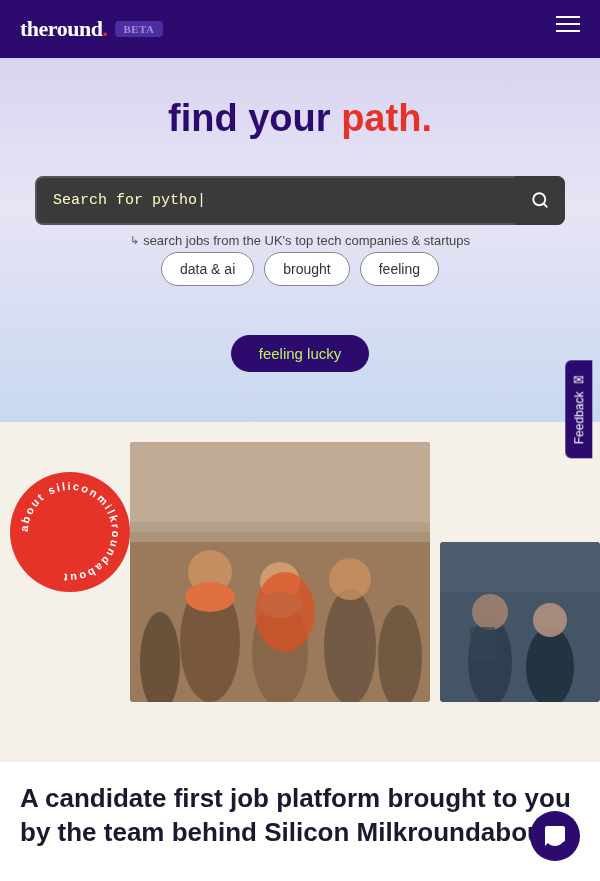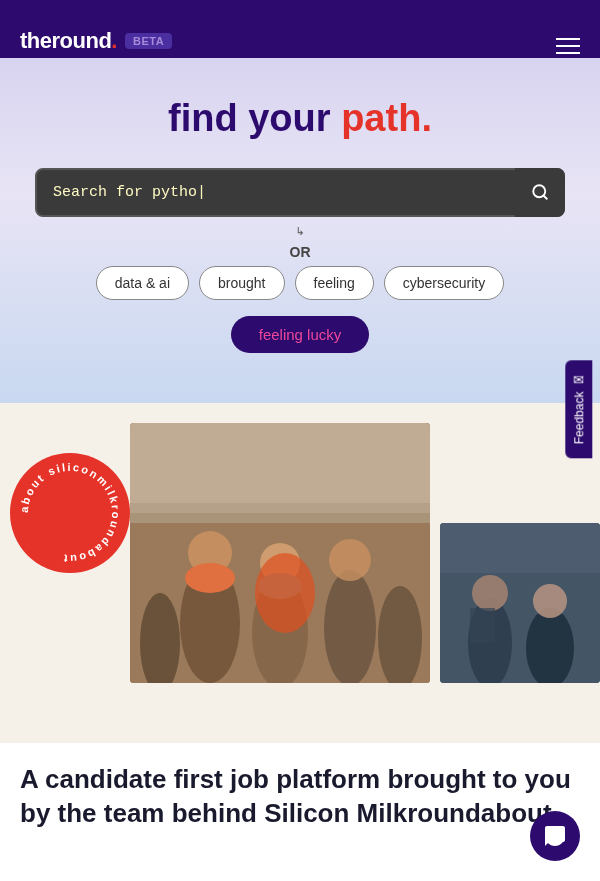--- a/index.html
+++ b/index.html
@@ -3,24 +3,25 @@
   <meta charset="utf-8">
   <meta name="viewport" content="width=600">
   <style>
     * { box-sizing: border-box; margin: 0; padding: 0; }
     body { font-family: -apple-system, BlinkMacSystemFont, 'Segoe UI', sans-serif; width: 600px; overflow-x: hidden; }
 
     
     .header {
       background: #2d0a6e;
       display: flex;
-      align-items: flex-end;
+      align-items: flex-start;
       justify-content: space-between;
-      padding: 4px 20px;
+      padding: 16px 20px;
       height: 58px;
+      font-family: Liberation Serif, serif;
     }
     .logo-area {
       display: flex;
       align-items: center;
       gap: 8px;
     }
     .logo-text {
       color: white;
       font-size: 22px;
       font-weight: 700;
@@ -57,21 +58,21 @@
     .hero {
       background: linear-gradient(180deg, #d8d4f0 0%, #e8e4f5 40%, #c8d8f0 100%);
       padding: 40px 20px 50px;
       text-align: center;
       position: relative;
     }
     .hero-title {
       font-size: 38px;
       font-weight: 700;
       color: #2d0a6e;
-      margin-bottom: 28px;
+      margin-bottom: 36px;
       line-height: 1.1;
     }
     .hero-title .highlight {
       color: #e63329;
     }
 
     
     .search-container {
       position: relative;
       max-width: 530px;
@@ -142,26 +143,27 @@
       background: white;
       color: #333;
       padding: 8px 18px;
       border-radius: 22px;
       font-size: 14px;
       cursor: pointer;
       transition: all 0.15s;
     }
     .pill-lucky {
       background: #2d0a6e;
-      color: #ec4899;
+      color: #bef264;
       border: none;
       padding: 10px 28px;
       border-radius: 22px;
       font-size: 15px;
       cursor: pointer;
+      margin-top: 33px;
     }
     .feedback-wrapper {
       position: fixed;
       right: -28px;
       top: 45%;
       transform: rotate(-90deg);
       z-index: 999;
     }
     .feedback-inner {
       background: #2d0a6e;
@@ -319,28 +321,27 @@
     <button class="search-icon-btn">
       <svg width="18" height="18" viewBox="0 0 24 24" fill="none" stroke="white" stroke-width="2.5" stroke-linecap="round" stroke-linejoin="round">
         <circle cx="11" cy="11" r="8"></circle>
         <line x1="21" y1="21" x2="16.65" y2="16.65"></line>
       </svg>
     </button>
   </div>
 
   <p class="search-hint">
     <span class="arrow">↳</span>
+    <span>search jobs from the UK's top tech companies &amp; startups</span>
   </p>
-  <p class="or-divider">OR</p>
 
   <div class="pills-container">
     <button class="pill">data &amp; ai</button>
     <button class="pill">brought</button>
     <button class="pill">feeling</button>
-    <button class="pill">cybersecurity</button>
   </div>
 
   <button class="pill-lucky">feeling lucky</button>
 </section>
 
 <div class="feedback-wrapper">
   <div class="feedback-inner">
     <span>Feedback</span>
     <span class="feedback-icon">✉</span>
   </div>

